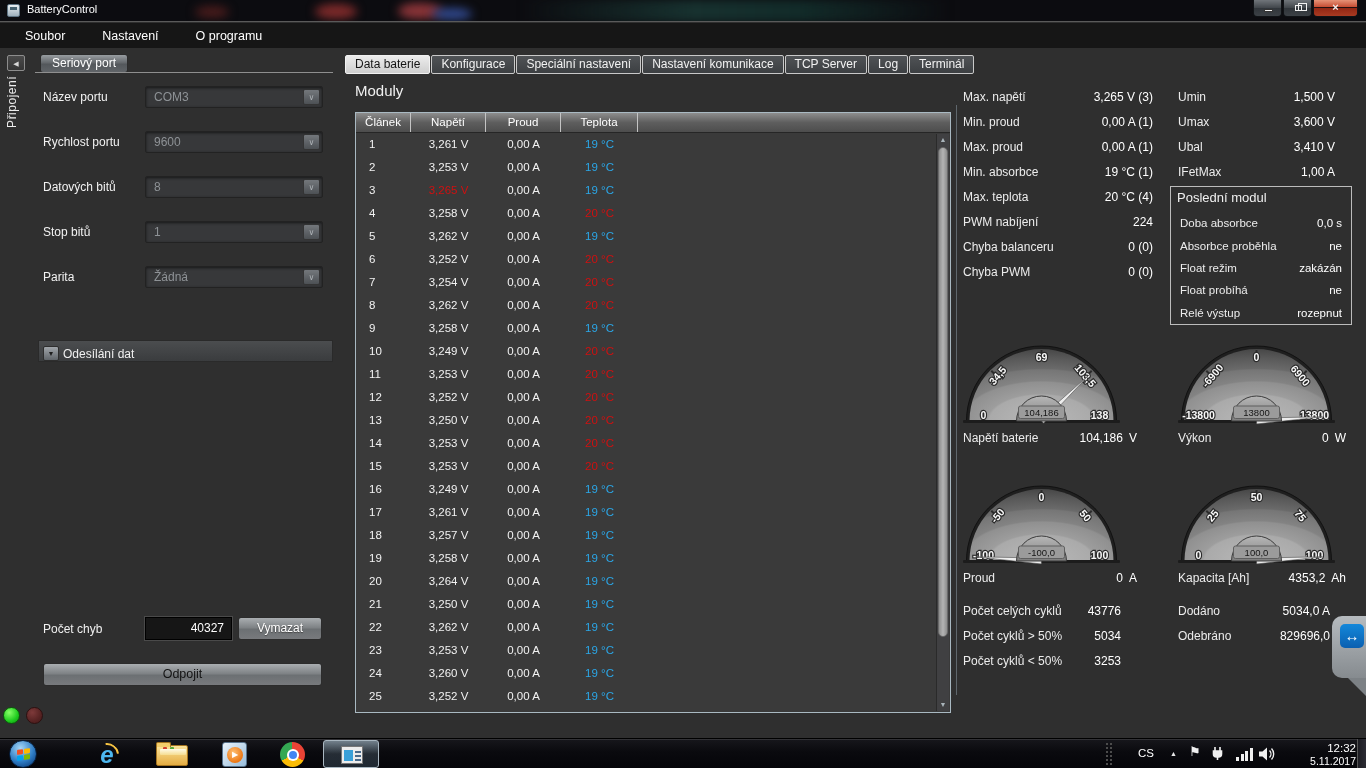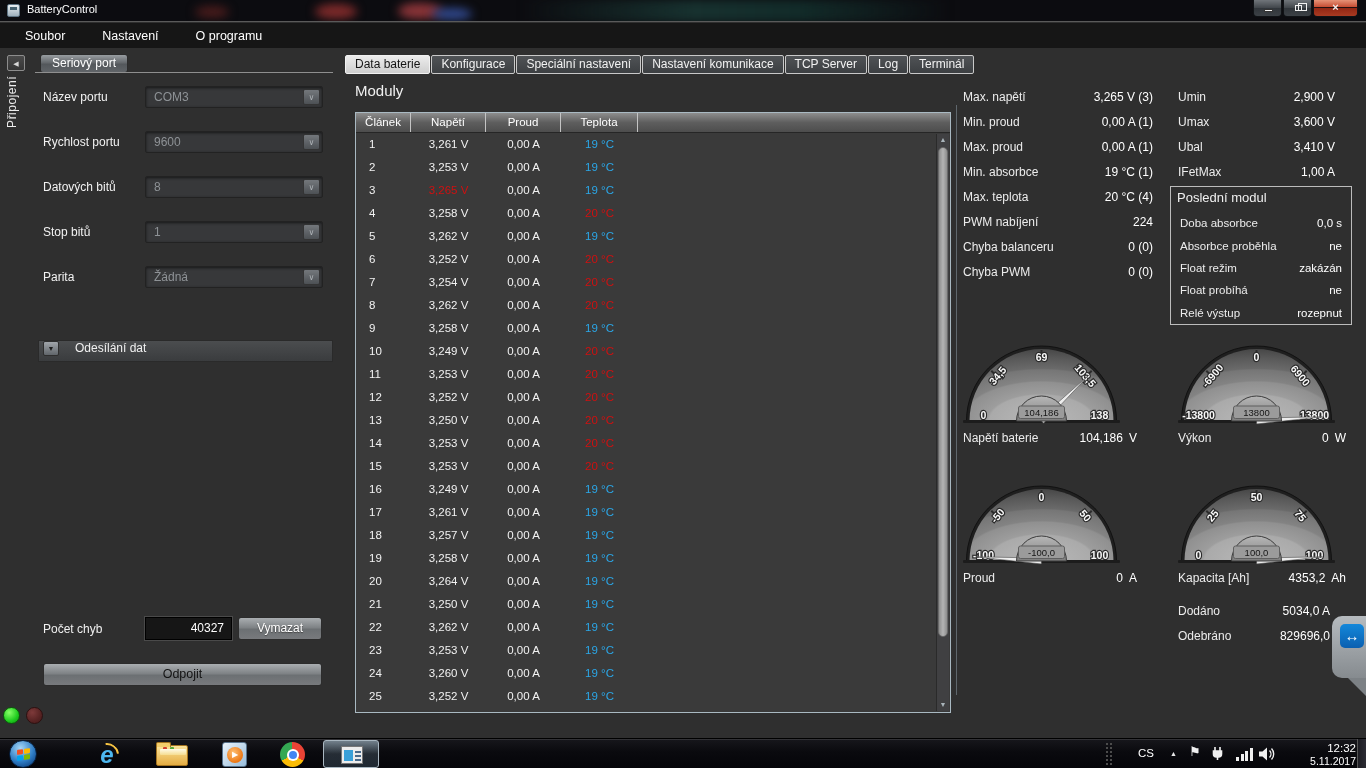--- a/index.html
+++ b/index.html
@@ -32,21 +32,21 @@
   #collapse-btn{position:absolute;left:7px;top:55px;width:18px;height:16px;background:linear-gradient(#4a4a4a,#353535);border:1px solid #8d8d8d;border-radius:2px;color:#d8d8d8;font-size:7px;text-align:center;line-height:15px}
   #vtab{position:absolute;left:5px;top:76px;writing-mode:vertical-rl;transform:rotate(180deg);font-size:12px;color:#ededed;letter-spacing:.5px}
   #serial-header{position:absolute;left:40px;top:54px;height:19px;padding:0 11px;background:linear-gradient(#989da1,#64686c 46%,#53575b 54%,#606468);border:1px solid #2b2b2b;border-radius:3px;font-size:12px;line-height:17px;color:#fff}
   #serial-rule{position:absolute;left:35px;top:72px;width:298px;height:1px;background:#8f8f8f}
   #fields{position:absolute;left:43px;top:86px;width:280px}
   .frow{position:relative;height:45px}
   .flabel{position:absolute;left:0;top:4px;font-size:12px;color:#f2f2f2}
   .combo{position:absolute;right:0;top:0;width:178px;height:22px;background:#37383a;border:1px solid #222;border-radius:2px;box-shadow:inset 0 1px 3px rgba(0,0,0,.6)}
   .cval{position:absolute;left:8px;top:3px;font-size:12px;color:#8e9296}
   .cbtn{position:absolute;right:2px;top:2px;width:17px;height:16px;background:linear-gradient(#888d92,#54595e);border:1px solid #333;border-radius:2px;color:#d5dade;font-size:8px;text-align:center;line-height:15px;opacity:.75}
-  #expander{position:absolute;left:38px;top:340px;width:295px;height:22px;background:linear-gradient(#4b4d4f,#3a3c3e);border:1px solid #2a2a2a;display:flex;align-items:flex-start;gap:16px;padding-left:4px;font-size:12px}
+  #expander{position:absolute;left:38px;top:340px;width:295px;height:22px;background:linear-gradient(#4b4d4f,#3a3c3e);border:1px solid #2a2a2a;display:flex;align-items:flex-end;gap:4px;padding-left:4px;font-size:12px}
   #exp-btn{width:16px;height:15px;background:linear-gradient(#a0a5aa,#60656a);border:1px solid #2e2e2e;border-radius:2px;color:#1d1d1d;font-size:7px;text-align:center;line-height:14px}
   #err-label{position:absolute;left:43px;top:622px;font-size:12px}
   #err-input{position:absolute;left:145px;top:617px;width:87px;height:23px;background:#161616;border:1px solid #000;box-shadow:0 0 0 1px #4a4a4a;color:#fff;font-size:12px;text-align:right;padding-right:7px;line-height:21px}
   .gbtn{background:linear-gradient(#aaaeb1,#7e8285 46%,#6c7073 54%,#787a7d);border:1px solid #2c2c2c;border-radius:3px;font-size:12px;color:#fff;text-shadow:0 1px 1px #444;text-align:center}
   #clear-btn{position:absolute;left:238px;top:617px;width:84px;height:23px;line-height:21px}
   #disconnect-btn{position:absolute;left:43px;top:663px;width:279px;height:23px;line-height:21px;color:#131313;text-shadow:none;font-size:12.5px}
   .statusdot{position:absolute;width:17px;height:17px;border-radius:50%}
   #dot-green{left:3px;top:707px;background:radial-gradient(circle at 35% 30%,#86ff66,#1ecb1e 60%,#0e8d10);border:1px solid #0a5c0a}
   #dot-red{left:26px;top:707px;background:radial-gradient(circle at 35% 30%,#7e3a3a,#572323 60%,#431a1a);border:1px solid #2d1010}
 
@@ -431,21 +431,21 @@
         <span class="kv">0 (0)</span>
       </div>
       <div class="kvrow">
         <span class="kl">Chyba PWM</span>
         <span class="kv">0 (0)</span>
       </div>
     </div>
   <div id="statsright" class="kvlist">
       <div class="kvrow">
         <span class="kl">Umin</span>
-        <span class="kv">2,900 V</span>
+        <span class="kv">1,500 V</span>
       </div>
       <div class="kvrow">
         <span class="kl">Umax</span>
         <span class="kv">3,600 V</span>
       </div>
       <div class="kvrow">
         <span class="kl">Ubal</span>
         <span class="kv">3,410 V</span>
       </div>
       <div class="kvrow">
@@ -633,20 +633,34 @@
     </div>
   <div class="glabel" id="gl2">
       <span class="kl">Proud</span>
       <span class="kv"><span>0</span><span class="gunit">A</span></span>
     </div>
   <div class="glabel" id="gl3">
       <span class="kl">Kapacita [Ah]</span>
       <span class="kv"><span>4353,2</span><span class="gunit">Ah</span></span>
     </div>
 
+  <div id="cycles" class="kvlist">
+      <div class="kvrow">
+        <span class="kl">Počet celých cyklů</span>
+        <span class="kv">43776</span>
+      </div>
+      <div class="kvrow">
+        <span class="kl">Počet cyklů &gt; 50%</span>
+        <span class="kv">5034</span>
+      </div>
+      <div class="kvrow">
+        <span class="kl">Počet cyklů &lt; 50%</span>
+        <span class="kv">3253</span>
+      </div>
+    </div>
   <div id="energy" class="kvlist">
       <div class="kvrow">
         <span class="kl">Dodáno</span>
         <span class="kv">5034,0 A</span>
       </div>
       <div class="kvrow">
         <span class="kl">Odebráno</span>
         <span class="kv">829696,0</span>
       </div>
     </div>

